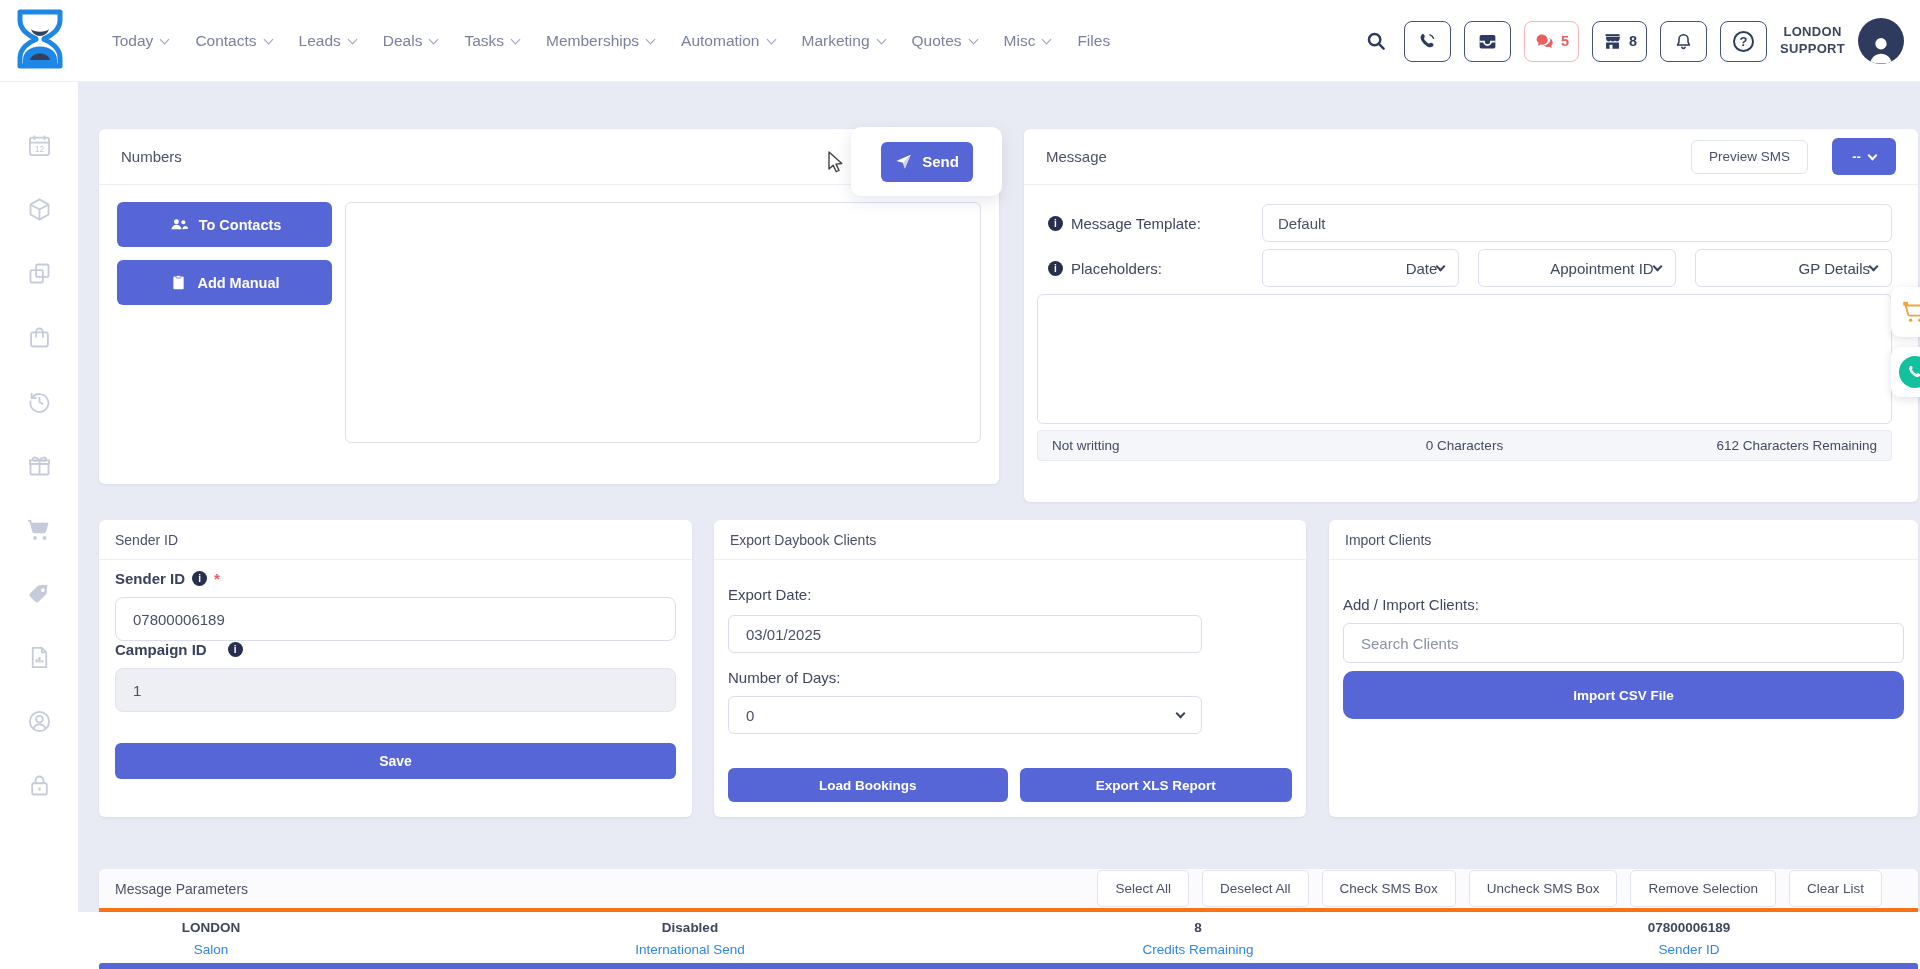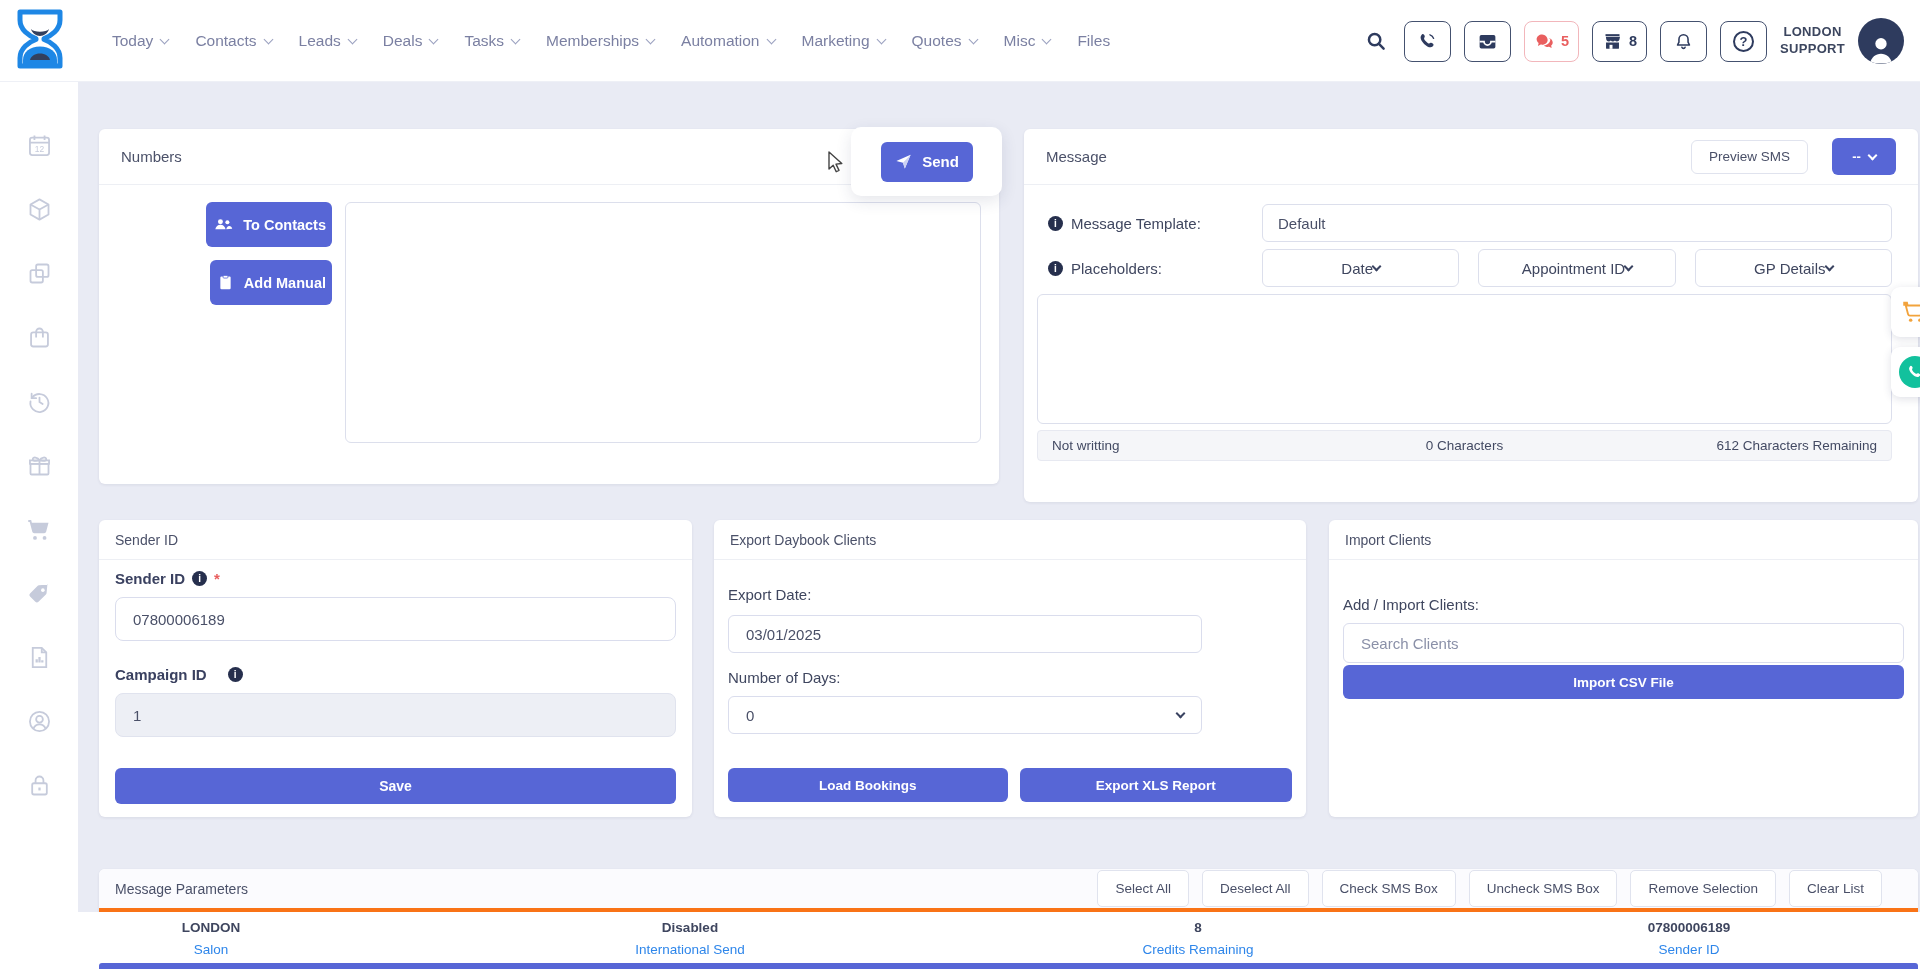--- a/index.html
+++ b/index.html
@@ -39,21 +39,21 @@
   .card-h2{height:40px;border-bottom:1px solid #edeff4;display:flex;align-items:center;
            padding:0 16px;font-size:14px;color:#4b5169;}
   .btn{background:#5766d6;color:#fff;border:none;border-radius:6px;font-size:14.5px;
        display:flex;align-items:center;justify-content:center;gap:9px;cursor:pointer;
        font-family:inherit;font-weight:bold;}
   .btn-outline{background:#fff;border:1px solid #e0e3ee;border-radius:6px;color:#4a5068;
                font-size:13.5px;display:flex;align-items:center;justify-content:center;
                cursor:pointer;font-family:inherit;}
   
   .num-body{position:absolute;top:56px;left:0;right:0;bottom:0;padding:17px 18px;display:flex;gap:13px;}
-  .num-left{width:215px;display:flex;flex-direction:column;gap:13px;flex:none;align-items:flex-end;}
+  .num-left{width:215px;display:flex;flex-direction:column;gap:13px;flex:none;}
   .num-left .btn{height:45px;}
   .num-ta{flex:1;height:241px;border:1px solid #dcdfec;border-radius:6px;resize:none;
           font:inherit;padding:10px 12px;background:#fff;outline:none;}
   .send-pop{position:absolute;left:851px;top:127px;width:151px;height:69px;background:#fff;
             border-radius:10px;box-shadow:0 5px 16px rgba(40,50,90,.12);display:flex;
             align-items:center;justify-content:center;z-index:6;}
   .send-btn{width:92px;height:40px;font-size:15px;}
   
   .m-head-right{margin-left:auto;display:flex;align-items:center;gap:24px;}
   .preview-btn{height:34px;padding:0 17px;}
@@ -65,21 +65,21 @@
   .m-row{display:flex;align-items:center;padding:0 26px 0 24px;margin-top:19px;height:38px;}
   .m-row.second{margin-top:7px;}
   .lbl{display:flex;align-items:center;gap:8px;font-size:15px;color:#3f465f;width:214px;flex:none;}
   .info{width:15px;height:15px;border-radius:50%;background:#262f4d;color:#fff;flex:none;
         display:inline-flex;align-items:center;justify-content:center;font-size:10px;font-weight:bold;}
   .info::after{content:"i";}
   .inputbox{flex:1;height:38px;border:1px solid #dcdfec;border-radius:6px;display:flex;
             align-items:center;padding:0 15px;font-size:15px;color:#4a5068;background:#fff;}
   .sel3{flex:1;display:flex;gap:19px;}
   .selbox{flex:1;height:38px;border:1px solid #dcdfec;border-radius:6px;display:flex;
-          align-items:center;justify-content:center;padding:0 14px;font-size:15px;
+          align-items:center;justify-content:flex-end;padding:0 14px;font-size:15px;
           color:#3f465f;cursor:pointer;background:#fff;}
   .msg-ta{display:block;margin:7px 26px 0 13px;height:130px;border:1px solid #dcdfec;
           border-radius:6px;resize:none;font:inherit;padding:10px 12px;outline:none;
           width:calc(100% - 39px);}
   .msg-status{margin:6px 26px 0 13px;height:31px;background:#f5f6f9;border:1px solid #e7e9f1;
               border-radius:4px;display:flex;align-items:center;font-size:13.5px;color:#434a63;
               padding:0 14px;}
   .msg-status span{flex:1;}
   .msg-status .c{text-align:center;}
   .msg-status .r{text-align:right;}
@@ -425,21 +425,21 @@
     </div>
     <div style="padding:10px 16px 0 16px;">
       <div class="flabel">
         <span>Sender ID</span>
         <span class="info"></span>
         <span class="req">*</span>
       </div>
       <div class="tinput" style="margin-top:10px;">
         <span>07800006189</span>
       </div>
-      <div class="flabel" style="margin-top:25px;gap:21px;">
+      <div class="flabel" style="gap:21px;">
         <span>Campaign ID</span>
         <span class="info"></span>
       </div>
       <div class="tinput disabled" style="margin-top:10px;">
         <span>1</span>
       </div>
       <button class="btn" style="width:100%;height:36px;margin-top:31px;font-size:14px;">Save</button>
     </div>
   </div>
 
@@ -466,21 +466,21 @@
 
   <div class="card" style="left:1329px;top:520px;width:589px;height:297px;">
     <div class="card-h2">
       <span>Import Clients</span>
     </div>
     <div style="padding:36px 14px 0 14px;">
       <div class="plain-lbl">Add / Import Clients:</div>
       <div class="tinput" style="margin-top:10px;height:40px;border-radius:6px;">
         <span class="placeholder">Search Clients</span>
       </div>
-      <button class="btn" style="width:100%;height:34px;margin-top:2px;font-size:13.5px;">Import CSV File</button>
+      <button class="btn" style="width:100%;height:48px;margin-top:8px;font-size:13.5px;border-radius:10px;">Import CSV File</button>
     </div>
   </div>
 
   <div class="card" style="left:99px;top:869px;width:1819px;height:100px;border-radius:6px 6px 0 0;">
     <div class="params-h">
       <span>Message Parameters</span>
       <div class="params-btns">
         <button class="btn-outline pbtn">Select All</button>
         <button class="btn-outline pbtn">Deselect All</button>
         <button class="btn-outline pbtn">Check SMS Box</button>

